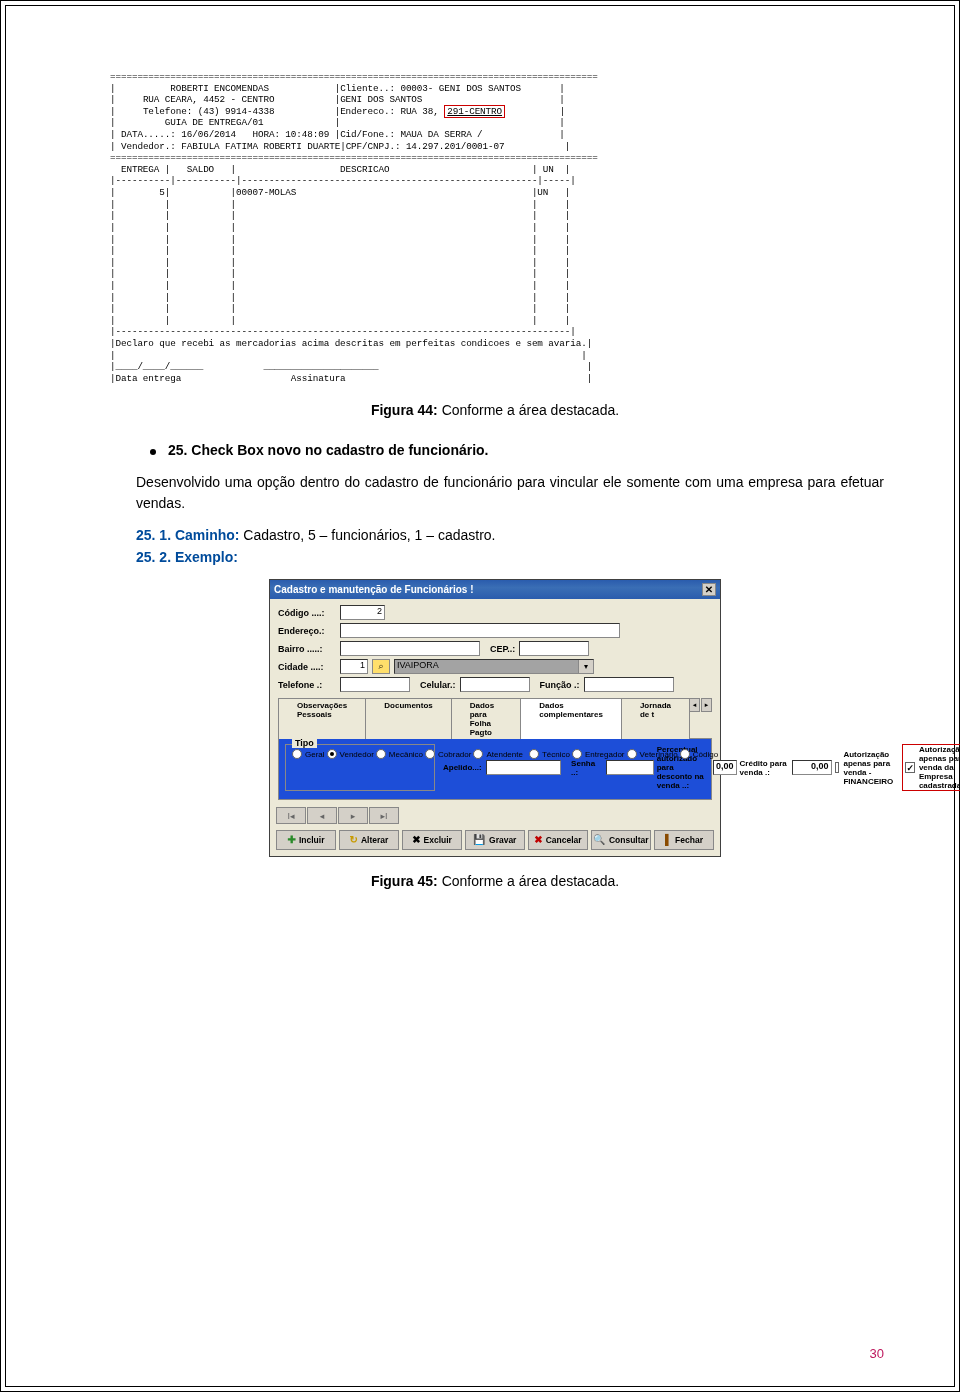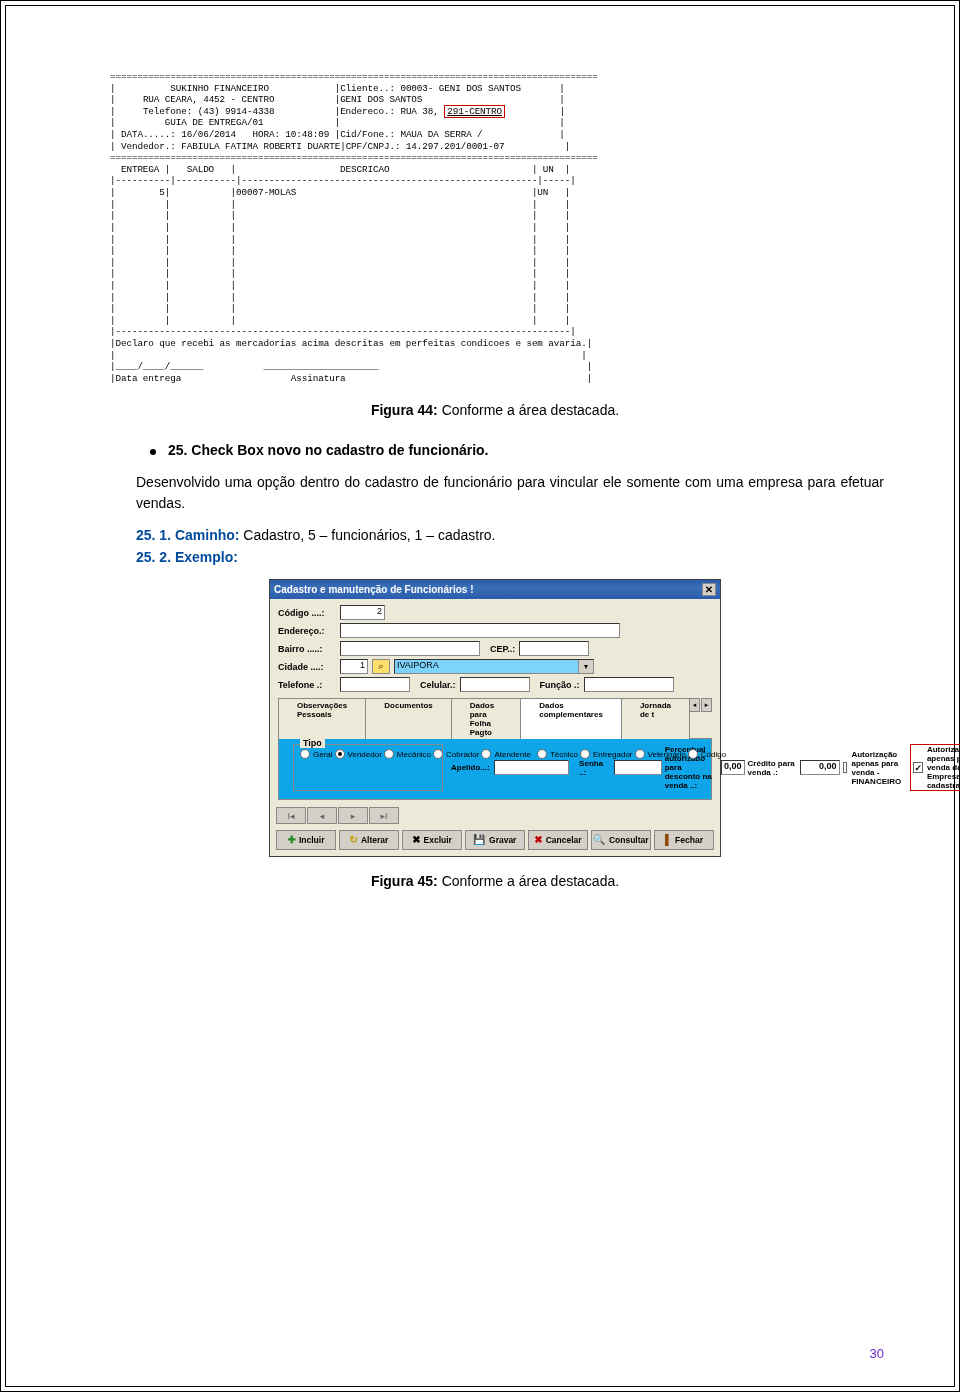--- a/index.html
+++ b/index.html
@@ -91,21 +91,21 @@
   .lbl { font-weight:bold; width:58px; }
   .inp {
     background:#fff;border:1px inset #888;height:15px;padding:0 2px;
     font-size:9px;display:inline-block;
   }
   .yellowbtn {
     width:18px;height:15px;background:#ffdf6b;border:1px solid #888;
     display:inline-flex;align-items:center;justify-content:center;font-size:9px;
   }
   .combo {
-    background:#7dd3fc;border:1px inset #888;height:15px;position:relative;
+    background:#a3a3a3;border:1px inset #888;height:15px;position:relative;
     padding:0 16px 0 2px;font-size:9px;
   }
   .combo::after {
     content:"▾"; position:absolute;right:0;top:0;width:14px;height:100%;
     background:#d4d0c8;border-left:1px solid #888;
     display:flex;align-items:center;justify-content:center;font-size:8px;
   }
 
   .tabs { display:flex; margin-top:6px; position: relative; }
   .tab {
@@ -114,21 +114,21 @@
   }
   .tab.active { background:#fff; position:relative; z-index:2; }
   .tab-scroll {
     display:flex;gap:1px;margin-left:auto;
   }
   .tab-scroll .sb {
     width:11px;height:14px;border:1px solid #888;background:#d4d0c8;
     display:flex;align-items:center;justify-content:center;font-size:7px;
   }
   .tabbody {
-    border:1px solid #888;background:#0ea5e9;padding:5px 14px 8px;
+    border:1px solid #888;background:#1d4ed8;padding:5px 6px 8px;
     margin-top:-1px;
   }
   .tabbody-inner { display:flex; gap:8px; }
   .tipo-group {
     border:1px solid #888;padding:4px 6px 6px;position:relative;width:150px;
   }
   .tipo-group .legend {
     position:absolute;top:-7px;left:6px;background:#ece9d8;padding:0 3px;
     font-weight:bold;
   }
@@ -170,29 +170,29 @@
   .ico-green{color:#2a8a2a;}
   .ico-yellow{color:#c79a00;}
   .ico-black{color:#000;}
   .ico-orange{color:#c77700;}
   .ico-red{color:#c00000;}
   .ico-mag{color:#b0b000;}
   .ico-door{color:#8a4b00;}
 
   .page-num {
     position:absolute; bottom:30px; right:75px;
-    color:#6d28d9; font-size:13px;
+    color:#be185d; font-size:13px;
   }
 </style>
 </head>
 <body>
 <div class="page">
 
 <div class="receipt"><span>=========================================================================================</span>
-|<span>          SUKINHO FINANCEIRO            </span>|<span>Cliente..: 00003- GENI DOS SANTOS</span>       |
+|<span>          ROBERTI ENCOMENDAS            </span>|<span>Cliente..: 00003- GENI DOS SANTOS</span>       |
 |<span>     RUA CEARA, 4452 - CENTRO           </span>|<span>GENI DOS SANTOS</span>                         |
 |<span>     Telefone: (43) 9914-4338           </span>|<span>Endereco.: RUA 38, </span><span class="redbox">291-CENTRO</span>          |
 |<span>         GUIA DE ENTREGA/01             </span>|                                        |
 |<span> DATA.....: 16/06/2014   HORA: 10:48:09 </span>|<span>Cid/Fone.: MAUA DA SERRA /</span>              |
 |<span> Vendedor.: FABIULA FATIMA ROBERTI DUARTE</span>|<span>CPF/CNPJ.: 14.297.201/0001-07</span>           |
 <span>=========================================================================================</span>
 <span>  ENTREGA |   SALDO   |                   DESCRICAO                          | UN  |</span>
 <span>|----------|-----------|------------------------------------------------------|-----|</span>
 <span>|        5|           |00007-MOLAS                                           |UN   |</span>
 <span>|         |           |                                                      |     |</span>

